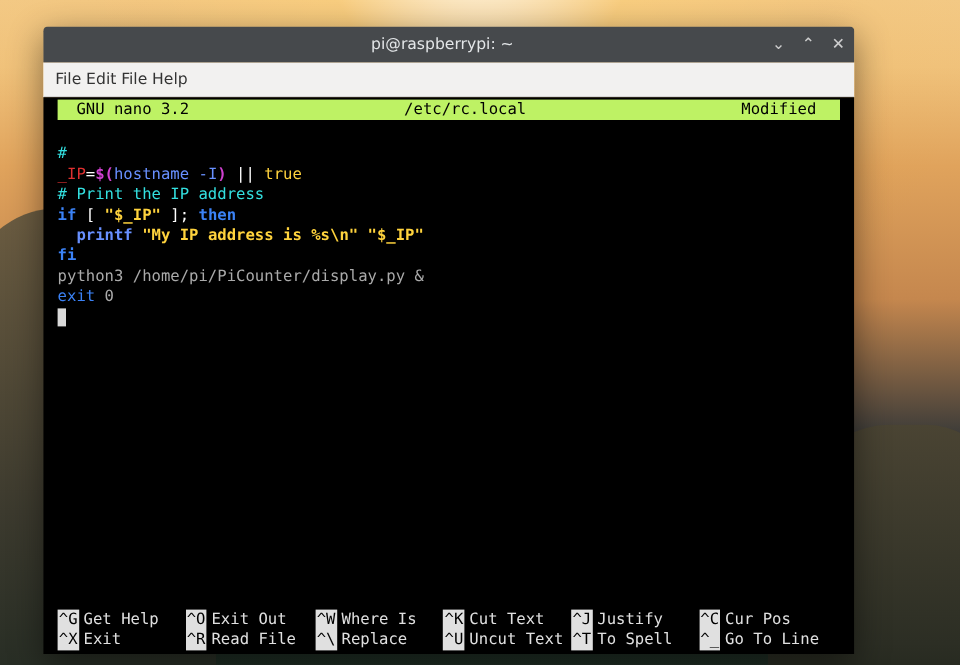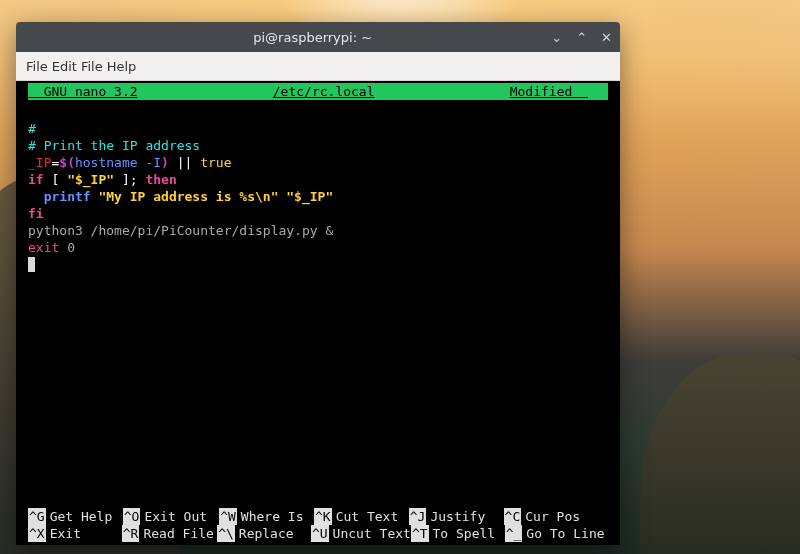--- a/index.html
+++ b/index.html
@@ -37,23 +37,23 @@
     position: absolute;
     right: -60px; bottom: -60px;
     width: 220px; height: 260px;
     background: linear-gradient(to bottom, #4a4433 0%, #2c2e24 70%, #1a2018 100%);
     border-radius: 46% 40% 0 0 / 55% 48% 0 0;
     filter: blur(0.3px);
   }
 
   .window {
     position: absolute;
-    left: 16px;
+    left: 36px;
     top: 22px;
-    width: 604px;
+    width: 676px;
     box-shadow: 0 8px 28px rgba(0,0,0,0.45);
     border-radius: 4px 4px 0 0;
     overflow: hidden;
   }
   .titlebar {
     height: 30px;
     background: #46494c;
     color: #eceff1;
     display: flex;
     align-items: center;
@@ -95,41 +95,40 @@
     font-size: 13px;
     line-height: 17px;
     height: 462px;
     position: relative;
     padding: 2px 4px 0 4px;
   }
   .term-row {
     white-space: pre;
   }
   .statusbar {
-    background: #22c55e;
+    background: #bef264;
     color: #000;
     display: flex;
     white-space: pre;
     height: 17px;
     margin: 0 8px 3px 8px;
-    text-decoration: underline;
   }
   .statusbar .left  { flex: 0 0 auto; }
   .statusbar .mid   { flex: 1 1 auto; text-align: center; }
-  .statusbar .right { flex: 0 0 auto; padding-right: 20px;}
+  .statusbar .right { flex: 0 0 auto; padding-right: 4px;}
 
   .editor {
     padding: 0 8px;
   }
   .c-cyan    { color:#33e0e0; }
   .c-gray    { color:#aaaaaa; }
   .c-white   { color:#ffffff; }
   .c-yellow  { color:#ffd33d; }
   .c-red     { color:#e03030; }
-  .c-green   { color:#ec4899; }
+  .c-green   { color:#3b82f6; }
   .c-magenta { color:#d040d0; }
   .c-blue    { color:#6890ff; }
   .bold      { font-weight:bold; }
 
   .cursor {
     display:inline-block;
     width: 7.2px; height: 15px;
     background: #d9d9d9;
     vertical-align: text-bottom;
     margin-top:1px;
@@ -192,22 +191,22 @@
     <div class="statusbar">
       <span class="left">  GNU nano 3.2</span>
       <span class="mid">/etc/rc.local</span>
       <span class="right">Modified  </span>
     </div>
 
     <div class="editor">
       <div class="term-row">&nbsp;</div>
       <div class="term-row c-cyan">#</div>
       <div class="term-row"></div>
+      <div class="term-row"><span class="c-red">_IP</span><span class="c-white">=</span><span class="c-magenta bold">$(</span><span class="c-blue">hostname -I</span><span class="c-magenta bold">)</span><span class="c-white"> || </span><span class="c-yellow">true</span></div>
       <div class="term-row c-cyan"># Print the IP address</div>
-      <div class="term-row"><span class="c-red">_IP</span><span class="c-white">=</span><span class="c-magenta bold">$(</span><span class="c-blue">hostname -I</span><span class="c-magenta bold">)</span><span class="c-white"> || </span><span class="c-yellow">true</span></div>
       <div class="term-row"><span class="c-green bold">if</span><span class="c-white"> [ </span><span class="c-yellow bold">"$_IP"</span><span class="c-white"> ]; </span><span class="c-green bold">then</span></div>
       <div class="term-row"><span class="c-blue bold">  printf</span><span> </span><span class="c-yellow bold">"My IP address is %s\n"</span><span> </span><span class="c-yellow bold">"$_IP"</span></div>
       <div class="term-row c-green bold">fi</div>
       <div class="term-row"></div>
       <div class="term-row c-gray">python3 /home/pi/PiCounter/display.py &amp;</div>
       <div class="term-row"></div>
       <div class="term-row"><span class="c-green">exit</span><span class="c-gray"> 0</span></div>
       <div class="term-row"><span class="cursor"></span></div>
     </div>
 

